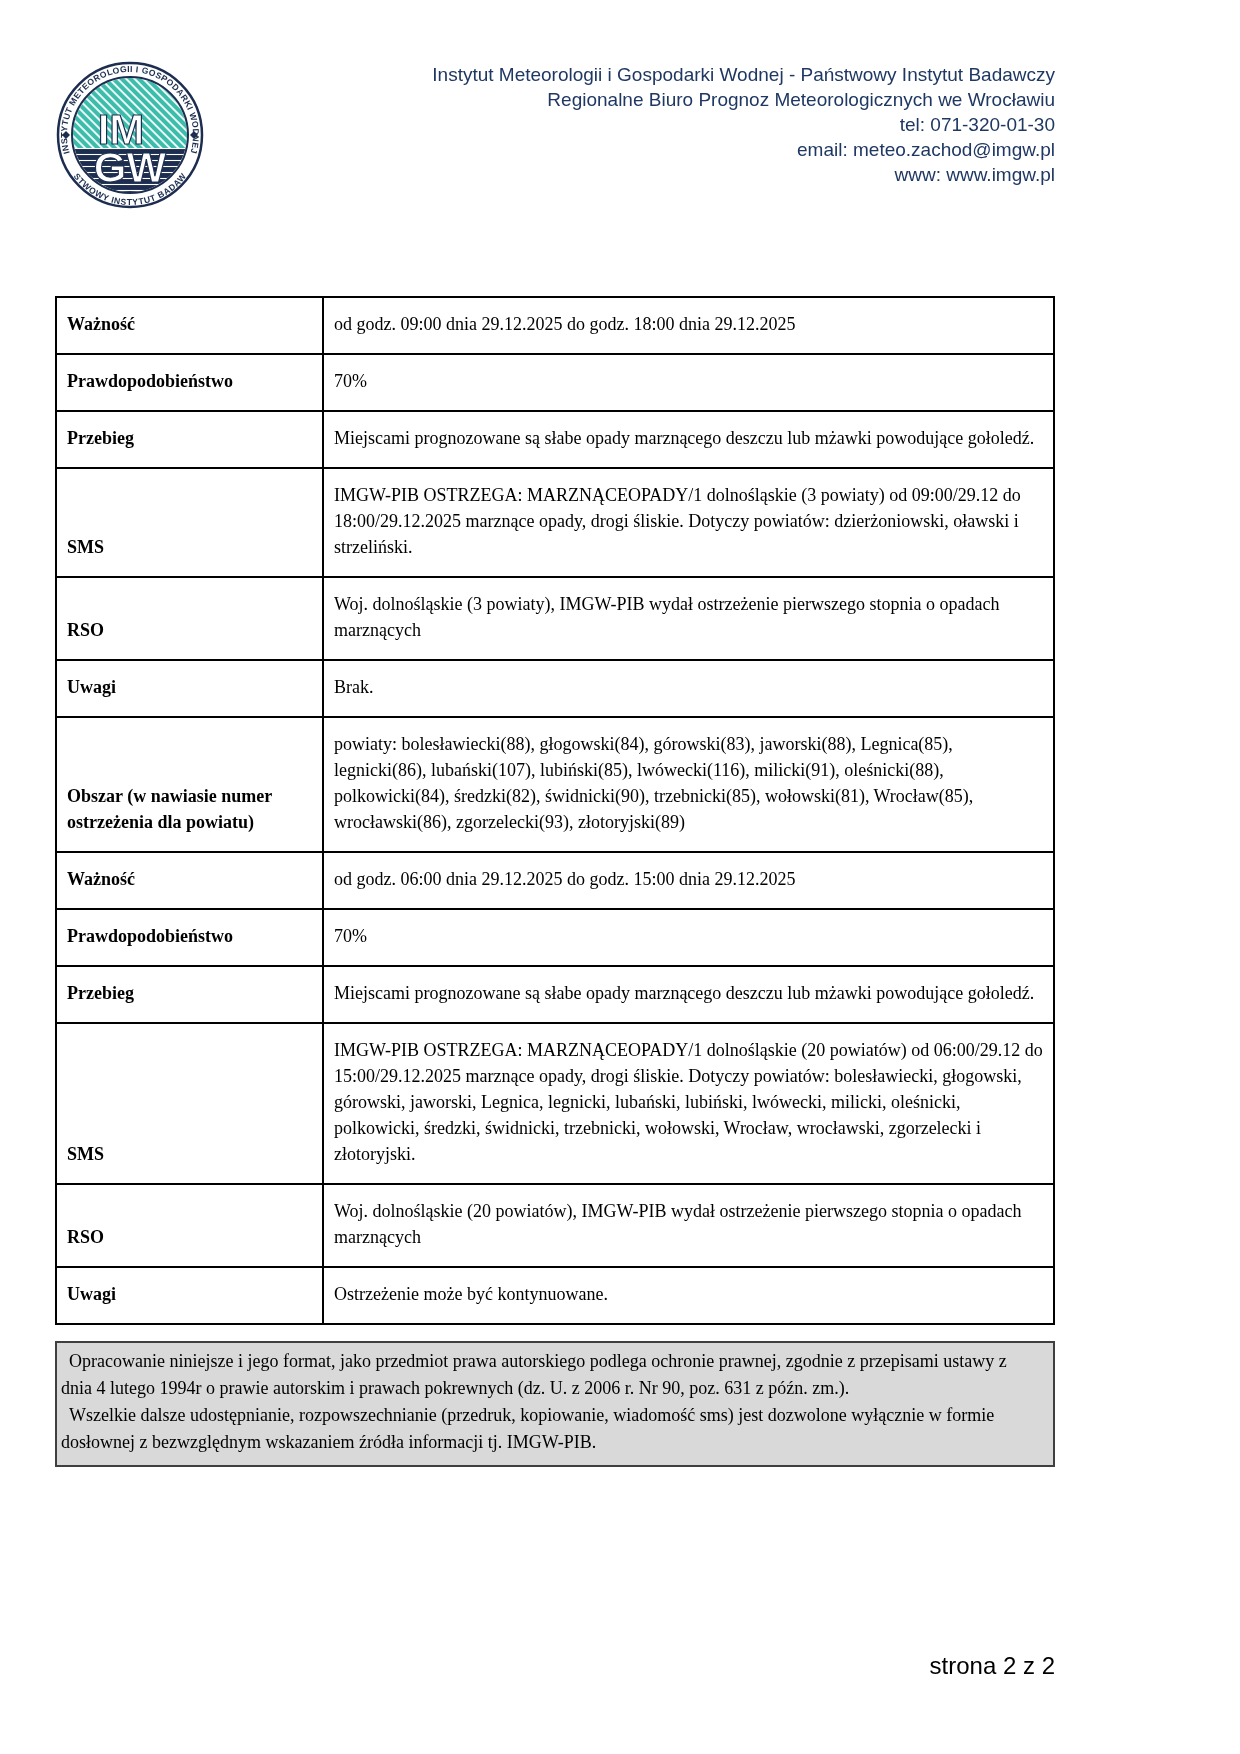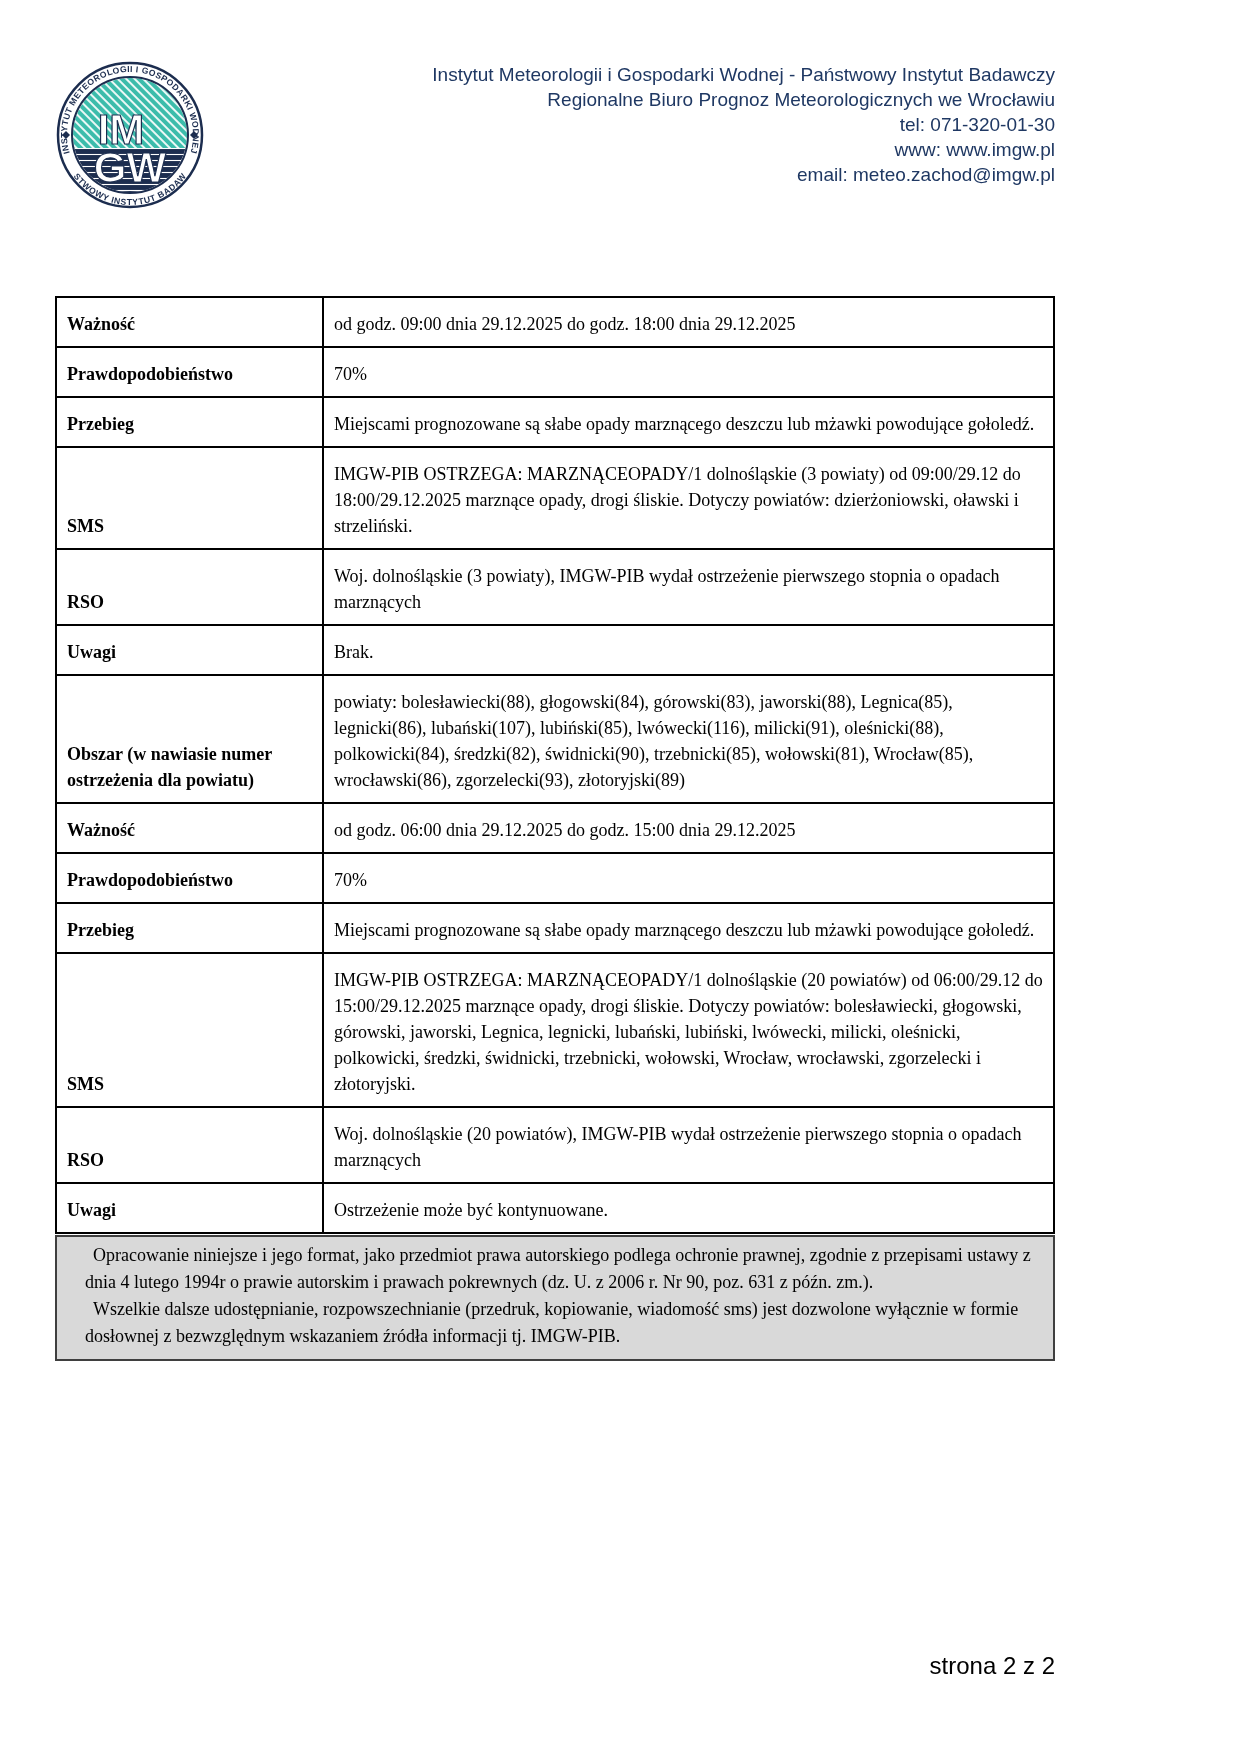--- a/index.html
+++ b/index.html
@@ -17,30 +17,30 @@
   }
   .header-text .bold { font-weight:normal; }
   
   .content { position:absolute; left:55px; top:296px; width:1000px; }
   table.warning {
     width:100%; border-collapse:collapse; table-layout:fixed;
     font-family:"Liberation Serif", serif; font-size:18px; color:#000;
   }
   table.warning td {
     border:2px solid #000; vertical-align:bottom;
-    padding:13px 10px 9px 10px; line-height:26px;
+    padding:13px 10px 16px 10px; line-height:26px;
     word-wrap:break-word;
   }
   td.label { width:245px; font-weight:bold; }
   tr.highlight td { background:var(--highlight,#ffff00); }
   
   .copyright {
-    margin-top:1px; background:var(--copy-bg,#d9d9d9);
+    margin-top:16px; background:var(--copy-bg,#d9d9d9);
     border:2px solid #3f3f3f;
-    padding:5px 12px 9px 28px;
+    padding:5px 12px 9px 4px;
     font-family:"Liberation Serif", serif; font-size:18px; line-height:27px;
     color:#000;
   }
   .copyright p { margin:0; text-indent:8px; }
   
   .page-number {
     position:absolute; right:185px; top:1652px;
     font-family:"Liberation Sans", sans-serif; font-size:24px; color:#000;
   }
 </style>
@@ -80,22 +80,22 @@
       <textPath href="#arcBottom" startOffset="50%" text-anchor="middle">PAŃSTWOWY INSTYTUT BADAWCZY</textPath>
     </text>
     <path d="M 11 71 L 15 75 L 11 79 L 7 75 Z" fill="#1c2d4f"></path>
     <path d="M 139 71 L 143 75 L 139 79 L 135 75 Z" fill="#1c2d4f"></path>
   </svg>
 
   <div class="header-text">
     <div>Instytut Meteorologii i Gospodarki Wodnej - Państwowy Instytut Badawczy</div>
     <div class="bold">Regionalne Biuro Prognoz Meteorologicznych we Wrocławiu</div>
     <div>tel: 071-320-01-30</div>
+    <div>email: meteo.zachod@imgw.pl</div>
     <div>www: www.imgw.pl</div>
-    <div>email: meteo.zachod@imgw.pl</div>
   </div>
 
   <div class="content">
     <table class="warning">
       <tbody>
         <tr>
           <td class="label">Ważność</td>
           <td class="value">od godz. 09:00 dnia 29.12.2025 do godz. 18:00 dnia 29.12.2025</td>
         </tr>
         <tr>

